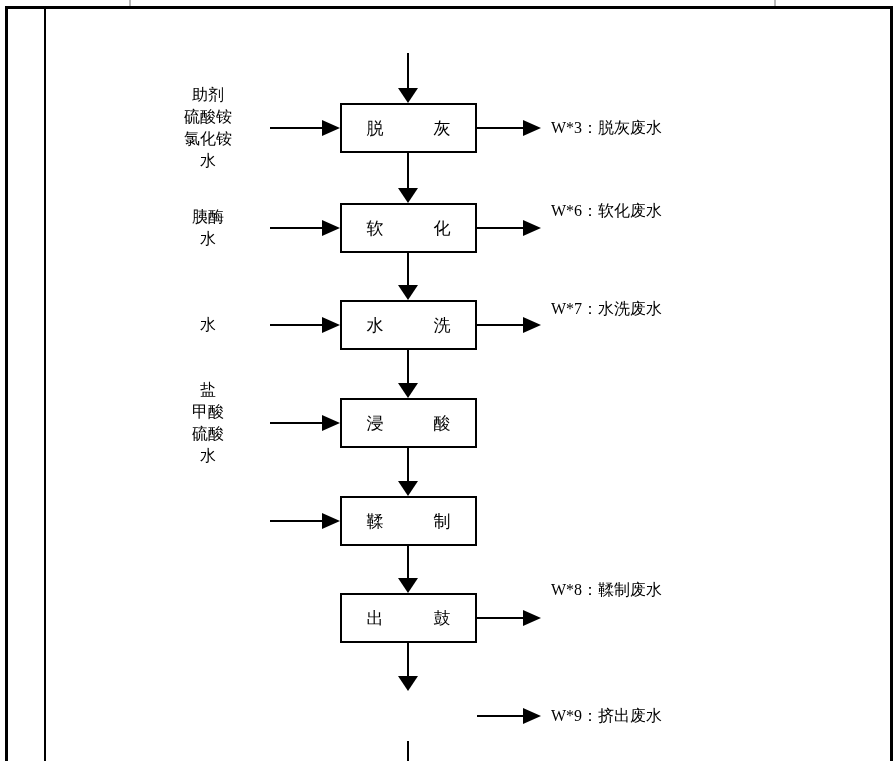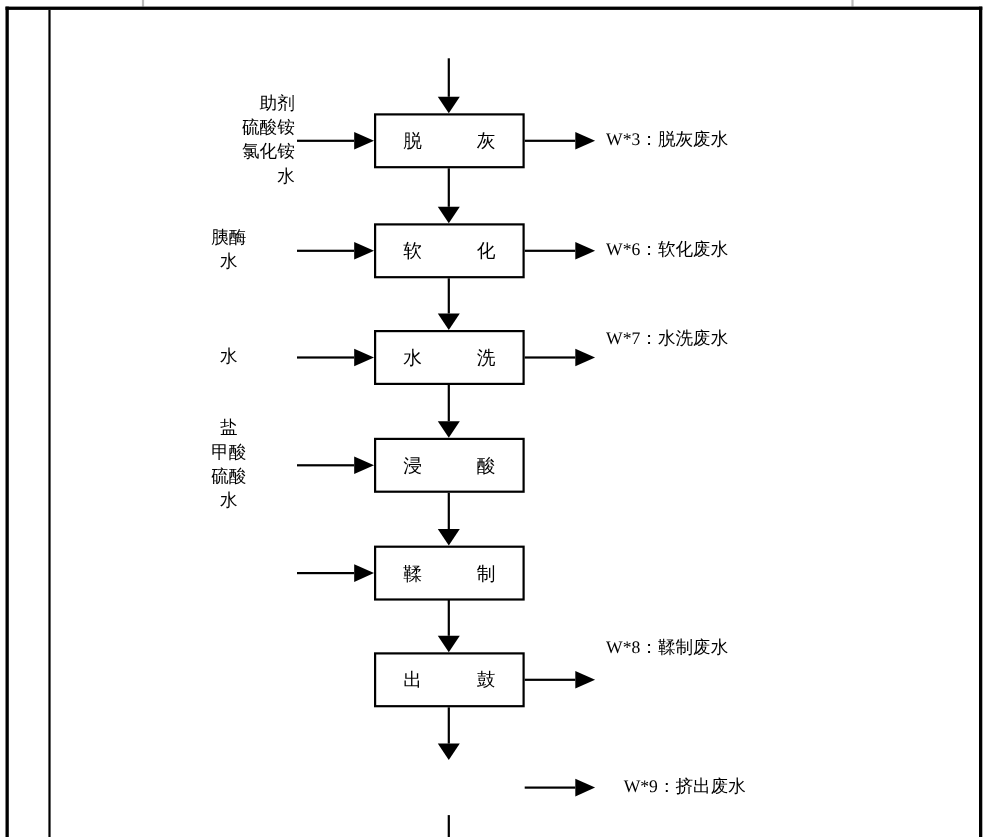--- a/index.html
+++ b/index.html
@@ -109,21 +109,21 @@
   <div class="ah-down" style="left:398px; top:481px;"></div>
 
   <div class="vline" style="left:407px; top:545px; height:33px;"></div>
   <div class="ah-down" style="left:398px; top:578px;"></div>
 
   <div class="vline" style="left:407px; top:643px; height:33px;"></div>
   <div class="ah-down" style="left:398px; top:676px;"></div>
 
   <div class="vline" style="left:407px; top:741px; height:20px;"></div>
 
-  <div class="in-label" style="top:84px;text-align:right;">
+  <div class="in-label" style="top:84px;">
     <div>助剂</div>
     <div>硫酸铵</div>
     <div>氯化铵</div>
     <div>水</div>
   </div>
   <div class="in-label" style="top:206px;">
     <div>胰酶</div>
     <div>水</div>
   </div>
   <div class="in-label" style="top:314px;">
@@ -150,27 +150,27 @@
 
   <div class="hline" style="left:270px; top:520px; width:52px;"></div>
   <div class="ah-right" style="left:322px; top:513px;"></div>
 
   <div class="hline" style="left:477px; top:127px; width:46px;"></div>
   <div class="ah-right" style="left:523px; top:120px;"></div>
   <div class="out-label" style="top:117px;">W*3：脱灰废水</div>
 
   <div class="hline" style="left:477px; top:227px; width:46px;"></div>
   <div class="ah-right" style="left:523px; top:220px;"></div>
-  <div class="out-label" style="top:217px;">W*6：软化废水</div>
+  <div class="out-label" style="top:200px;">W*6：软化废水</div>
 
   <div class="hline" style="left:477px; top:324px; width:46px;"></div>
   <div class="ah-right" style="left:523px; top:317px;"></div>
   <div class="out-label" style="top:298px;">W*7：水洗废水</div>
 
   <div class="hline" style="left:477px; top:617px; width:46px;"></div>
   <div class="ah-right" style="left:523px; top:610px;"></div>
   <div class="out-label" style="top:579px;">W*8：鞣制废水</div>
 
   <div class="hline" style="left:477px; top:715px; width:46px;"></div>
   <div class="ah-right" style="left:523px; top:708px;"></div>
-  <div class="out-label" style="top:705px;margin-left:16px;">W*9：挤出废水</div>
+  <div class="out-label" style="top:705px;">W*9：挤出废水</div>
 
 </div>
 
 </body></html>

